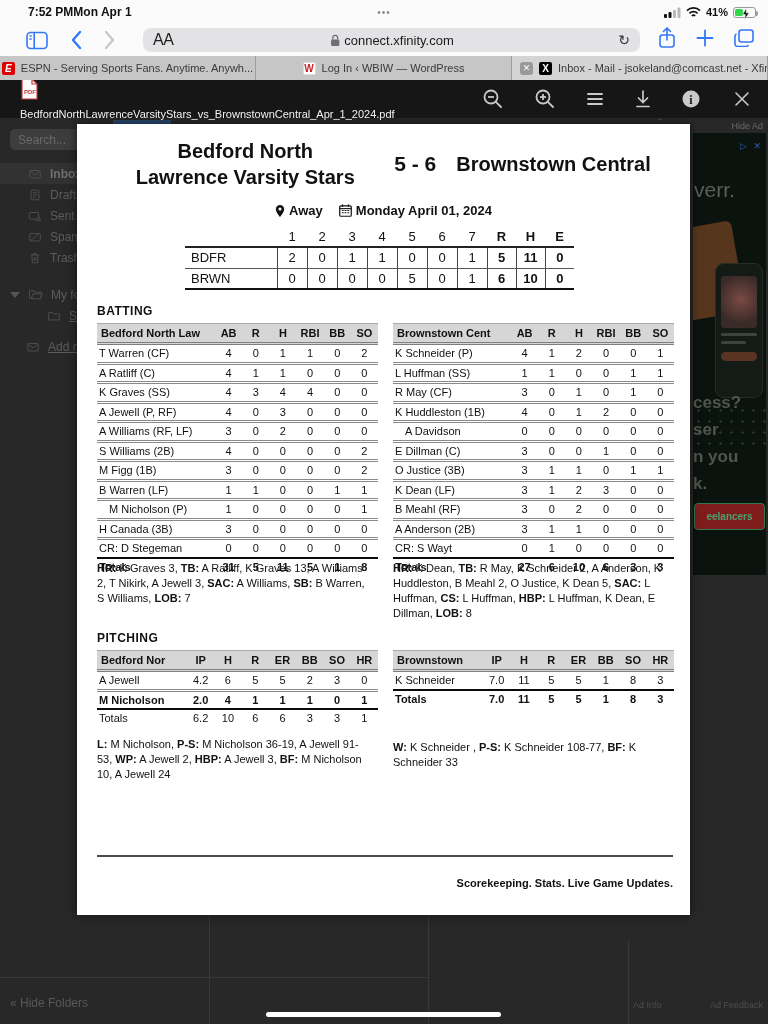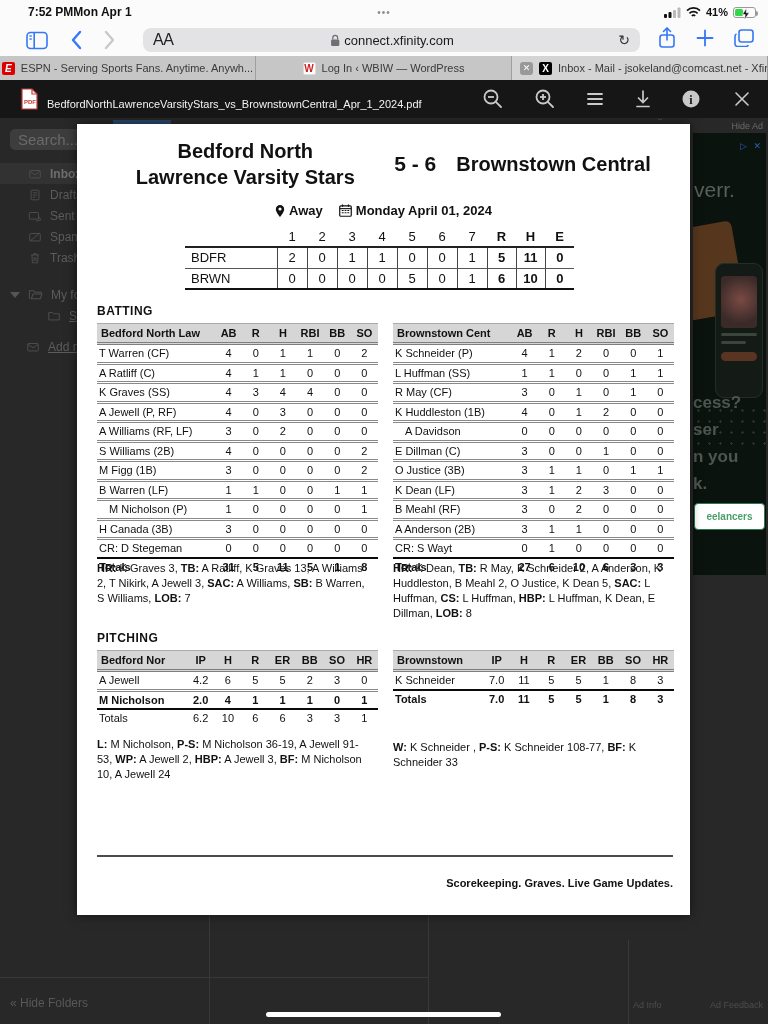--- a/index.html
+++ b/index.html
@@ -40,33 +40,33 @@
     font-size:10px; font-weight:700; flex:0 0 auto;}
   .fav-espn { background:#d00; color:#fff; font-style:italic;}
   .fav-w { background:#fff; color:#c22; border:1px solid #ddd;}
   .fav-x { background:#000; color:#fff;}
   .tab-close { width:13px; height:13px; border-radius:3px; background:#999; color:#fff; font-size:9px;
     display:inline-flex; align-items:center; justify-content:center; flex:0 0 auto;}
 
   
   .pdf-toolbar { position:absolute; top:80px; left:0; width:768px; height:38px; background:#161616;
     display:flex; align-items:center; z-index:20; }
-  .pdf-file { display:flex; align-items:flex-end; gap:8px; padding-left:20px; }
+  .pdf-file { display:flex; align-items:flex-start; gap:8px; padding-left:20px;flex-direction:column; }
   .pdf-name { color:#f2f2f2; font-size:11px; }
   .pdf-actions { position:absolute; right:6px; display:flex; align-items:center; gap:14px; }
   .pdf-actions svg { display:block; }
 
   
   .content { position:absolute; top:118px; left:0; width:768px; height:906px; background:#282828; z-index:1; }
   .signout { position:absolute; top:-10px; right:78px; font-size:11px; color:#4d4d4d; z-index:0;}
   .mail-tab-indicator { position:absolute; left:113px; top:2px; width:58px; height:5px; background:#27476b; }
 
   
   .search-box { position:absolute; left:10px; top:11px; width:80px; height:21px; background:#3d3d3d;
-    border:none; border-radius:5px; color:#777; font-size:15px; padding-left:8px; font-family:"Liberation Sans",sans-serif;}
+    border:none; border-radius:5px; color:#777; font-size:12px; padding-left:8px; font-family:"Liberation Sans",sans-serif;}
   .search-box::placeholder { color:#6a6a6a; }
   .folder-list { position:absolute; left:0; top:45px; width:130px; }
   .folder-row { height:21px; display:flex; align-items:center; gap:8px; padding-left:28px;
     font-size:12px; color:#5c5c5c; }
   .folder-row.bold { font-weight:700; color:#6e6e6e; background:rgba(255,255,255,.05); }
   .myfolders { position:absolute; left:0; top:166px; width:130px; }
   .mf-row { display:flex; align-items:center; gap:8px; font-size:12px; color:#5c5c5c; height:21px;}
   .caret { width:0; height:0; border-left:5px solid transparent; border-right:5px solid transparent;
     border-top:6px solid #555; margin-left:10px;}
   .sub-row { padding-left:47px; }
@@ -84,21 +84,21 @@
   .ad-card { position:absolute; left:-16px; top:92px; width:62px; height:92px; background:#56361c;
     border-radius:6px; transform:rotate(-10deg); }
   .ad-phone { position:absolute; left:22px; top:130px; width:48px; height:135px; background:#141b16;
     border:1px solid #242e26; border-radius:9px; padding:6px 5px; }
   .ad-phone .shot { height:52px; border-radius:4px; background:radial-gradient(circle at 55% 45%, #7a4a44, #3a2a28 70%); margin-top:6px;}
   .ad-phone .bar { height:3px; background:#3a453c; border-radius:2px; margin-top:5px;}
   .ad-phone .cta { height:9px; background:#5a3423; border-radius:5px; margin-top:8px;}
   .ad-dots { position:absolute; left:0; top:272px; width:73px; height:40px;
     background-image:radial-gradient(#26352b 1.2px, transparent 1.3px); background-size:11px 11px; }
   .ad-headline { position:absolute; left:0; top:256px; font-size:17px; font-weight:700; color:#4e564f; line-height:27px; }
-  .ad-btn { position:absolute; left:1px; top:370px; width:71px; height:27px; background:#ffffff;
+  .ad-btn { position:absolute; left:1px; top:370px; width:71px; height:27px; background:#7f1d1d;
     border:1.5px solid #2e7a4f; border-radius:4px; color:#49a06c; font-size:10px; font-weight:700;
     display:flex; align-items:center; justify-content:center; }
   .ad-info { position:absolute; left:633px; top:882px; font-size:9px; color:#4d4d4d; }
   .ad-feedback { position:absolute; right:5px; top:882px; font-size:9px; color:#4d4d4d; }
 
   .home-indicator { position:absolute; left:266px; top:894px; width:235px; height:5px; border-radius:3px; background:#fff; }
 
   
   .page { position:absolute; left:77px; top:6px; width:613px; height:791px; background:#fff;
     box-shadow:0 0 10px rgba(0,0,0,.55); z-index:5; color:#111; overflow:hidden; }
@@ -844,16 +844,16 @@
                 <td>8</td>
                 <td>3</td>
               </tr>
             </tbody>
           </table>
         </div>
       <div class="note n-pit-l" id="note-pit-l"><b>L:</b><span> M Nicholson, </span><b>P-S:</b><span> M Nicholson 36-19, A Jewell 91-53, </span><b>WP:</b><span> A Jewell 2, </span><b>HBP:</b><span> A Jewell 3, </span><b>BF:</b><span> M Nicholson 10, A Jewell 24</span></div>
       <div class="note n-pit-r" id="note-pit-r"><b>W:</b><span> K Schneider , </span><b>P-S:</b><span> K Schneider  108-77, </span><b>BF:</b><span> K Schneider  33</span></div>
 
       <div class="footer-rule"></div>
-      <div class="tagline">Scorekeeping. Graves. Live Game Updates.</div>
+      <div class="tagline">Scorekeeping. Stats. Live Game Updates.</div>
     </div>
   </div>
 </div>
 
 </body></html>

